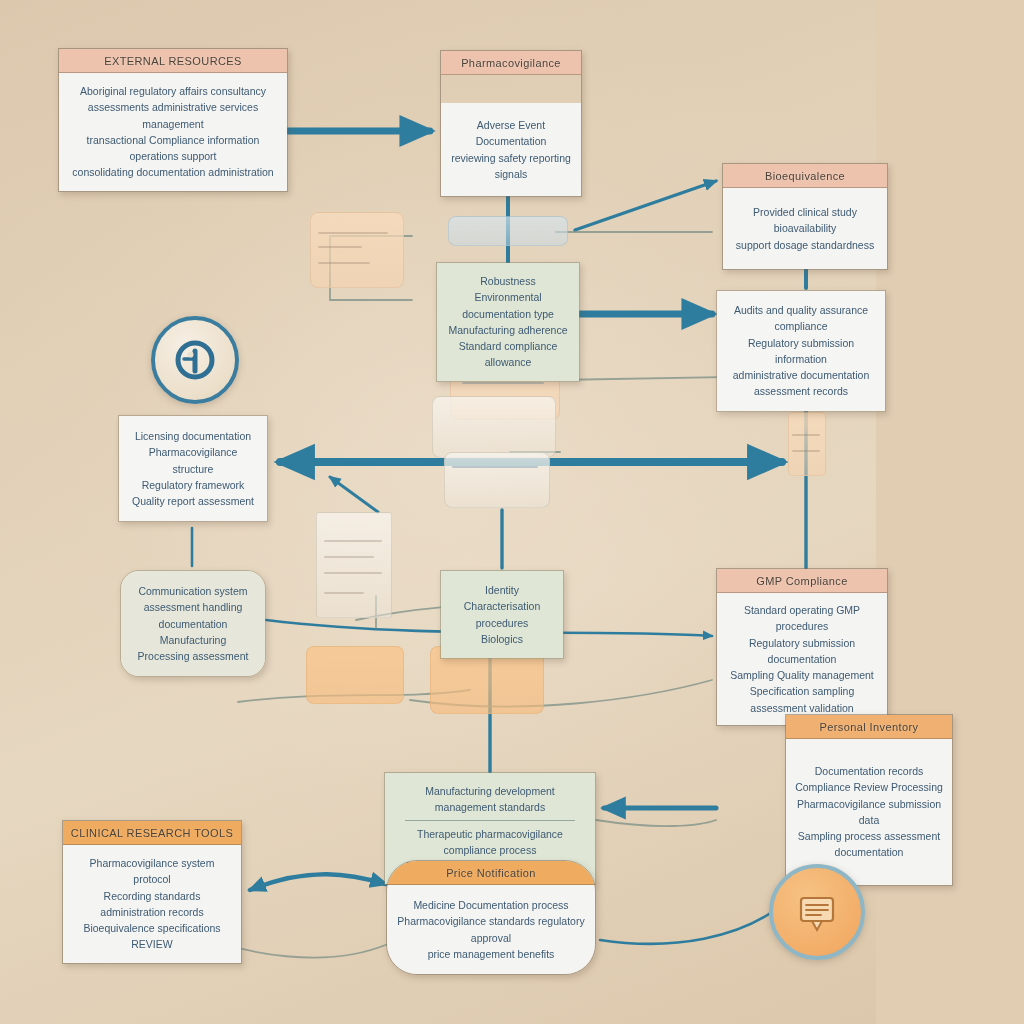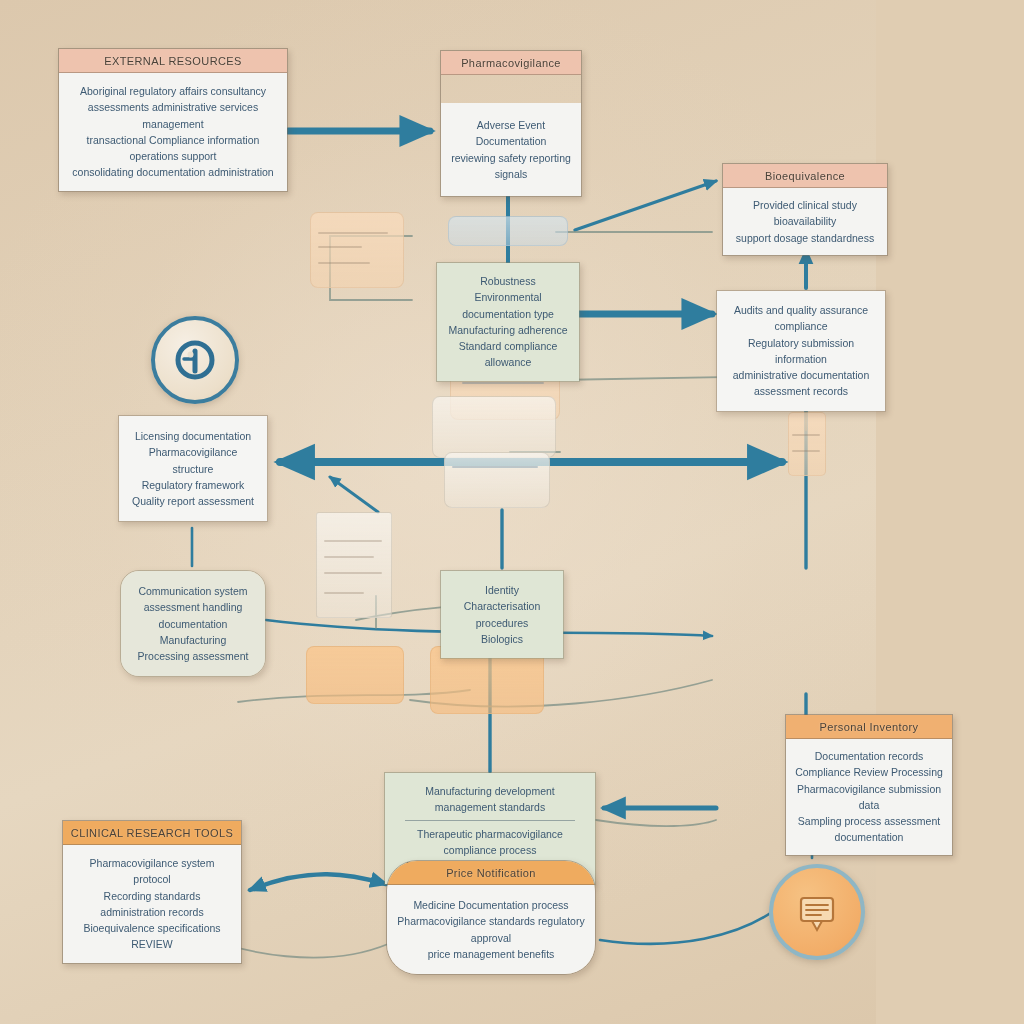--- a/index.html
+++ b/index.html
@@ -204,21 +204,21 @@
   <div class="node" style="left:440px;top:50px;width:142px;">
     <div class="hd hd-salmon">Pharmacovigilance</div>
     <div class="bd" style="padding:14px 9px;margin-top:28px;">
       <div>Adverse Event Documentation</div>
       <div>reviewing safety reporting signals</div>
     </div>
   </div>
 
   <div class="node" style="left:722px;top:163px;width:166px;">
     <div class="hd hd-salmon">Bioequivalence</div>
-    <div class="bd" style="padding:9px 9px;">
+    <div class="bd" style="padding:16px 9px;">
       <div>Provided clinical study bioavailability</div>
       <div>support dosage standardness</div>
     </div>
   </div>
 
   <div class="node plain" style="left:716px;top:290px;width:170px;">
     <div class="bd" style="padding:11px 8px;">
       <div>Audits and quality assurance compliance</div>
       <div>Regulatory submission information</div>
       <div>administrative documentation assessment records</div>
@@ -253,24 +253,33 @@
   </div>
 
   <div class="node green" style="left:440px;top:570px;width:124px;">
     <div class="bd" style="padding:11px 8px;">
       <div>Identity</div>
       <div>Characterisation procedures</div>
       <div>Biologics</div>
     </div>
   </div>
 
+  <div class="node" style="left:716px;top:568px;width:172px;">
+    <div class="hd hd-salmon">GMP Compliance</div>
+    <div class="bd" style="padding:9px 8px;">
+      <div>Standard operating GMP procedures</div>
+      <div>Regulatory submission documentation</div>
+      <div>Sampling Quality management</div>
+      <div>Specification sampling assessment validation</div>
+    </div>
+  </div>
 
   <div class="node" style="left:759px;top:714px;width:168px;margin-left:26px;">
     <div class="hd hd-peach">Personal Inventory</div>
-    <div class="bd" style="padding:9px 8px;">
+    <div class="bd" style="padding:24px 8px;">
       <div>Documentation records</div>
       <div>Compliance Review Processing</div>
       <div>Pharmacovigilance submission data</div>
       <div>Sampling process assessment documentation</div>
     </div>
   </div>
 
   <div class="node green" style="left:384px;top:772px;width:212px;">
     <div class="bd" style="padding:10px 10px;">
       <div>Manufacturing development management standards</div>

